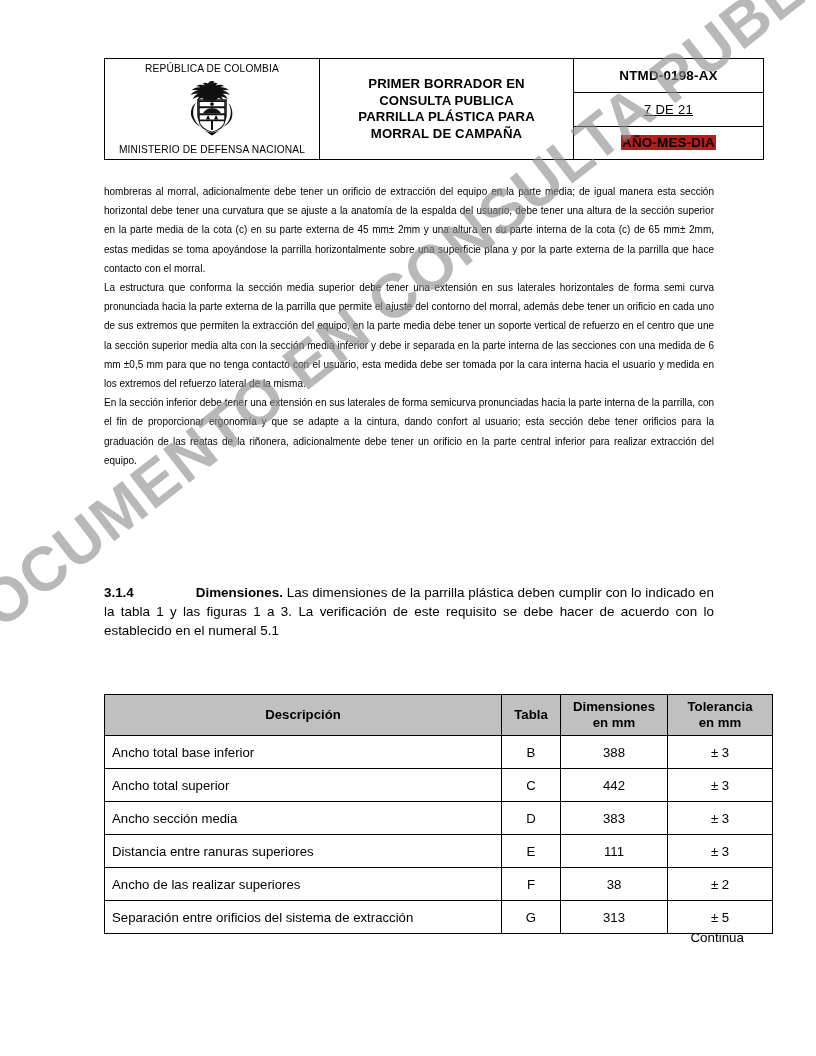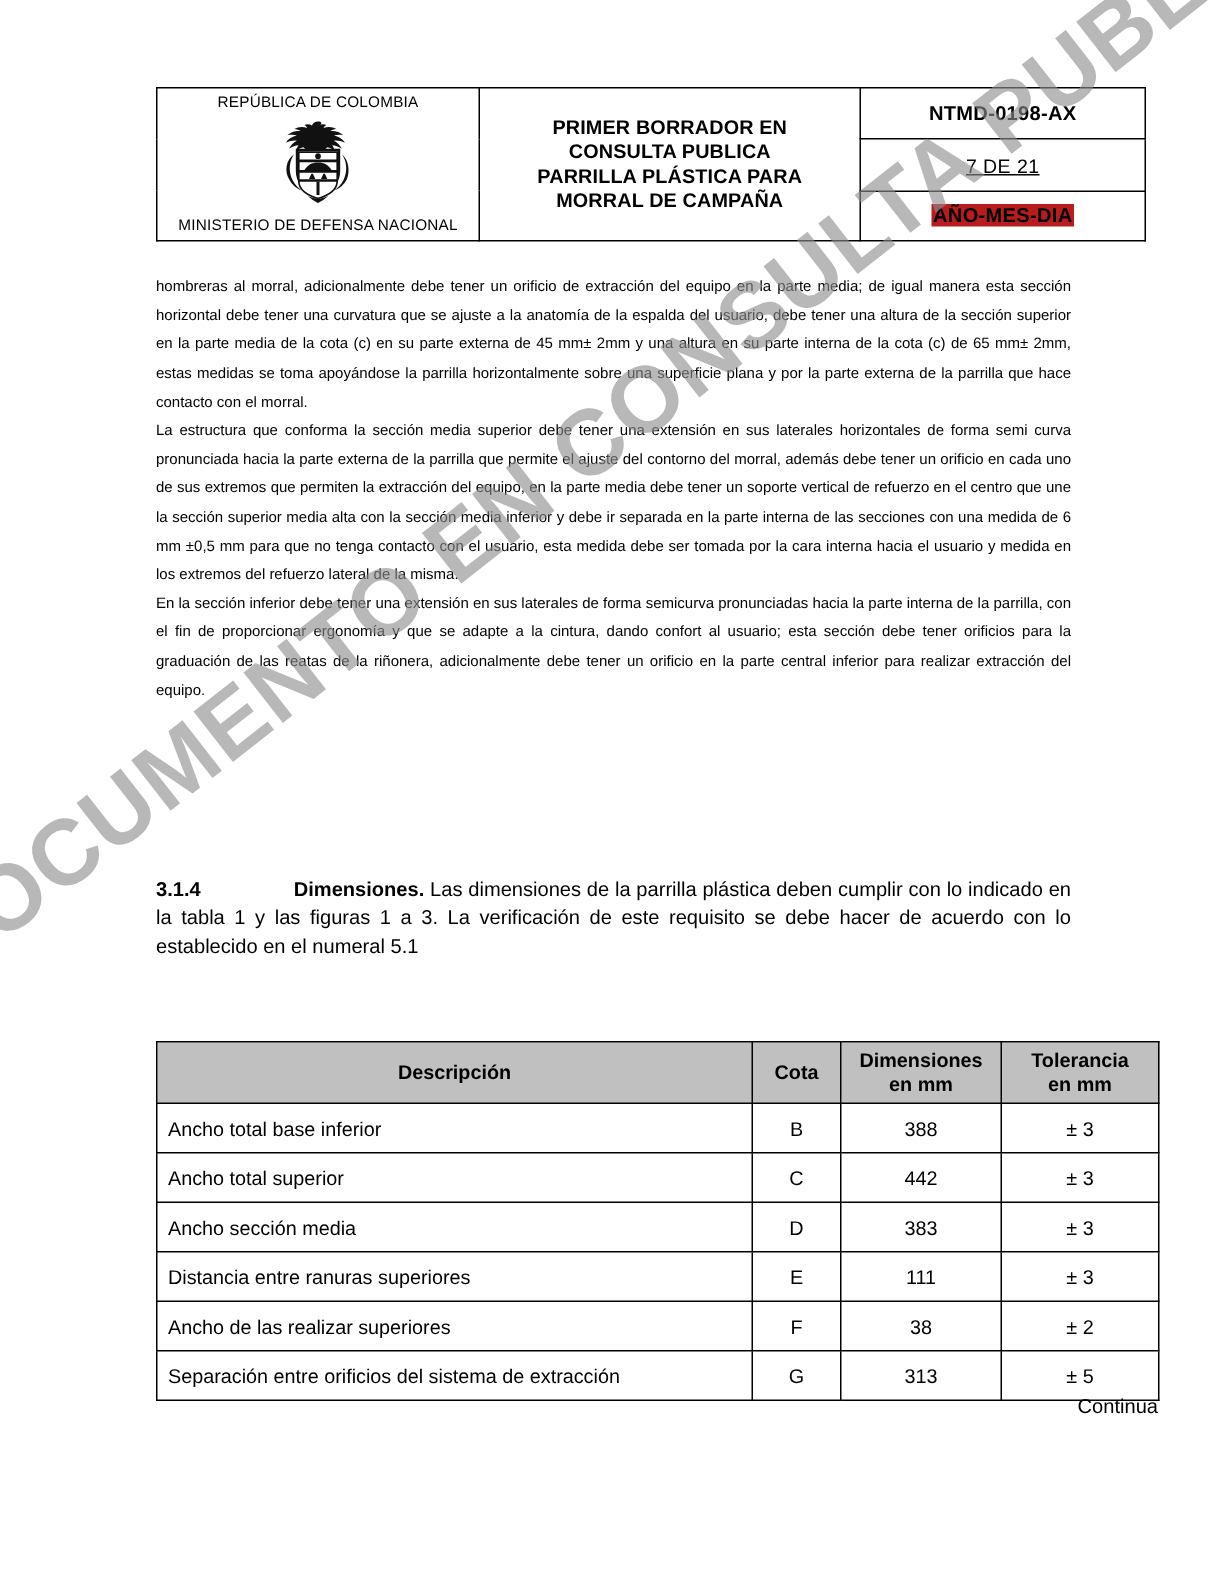--- a/index.html
+++ b/index.html
@@ -187,21 +187,20 @@
   .td-c { text-align: center; }
 
   .continua {
     position: absolute;
     left: 104px;
     top: 930px;
     width: 640px;
     text-align: right;
     font-size: 13.4px;
     z-index: 2;
-    margin-left: 28px;
   }
 
   .pm {
     font-family: "Liberation Sans", sans-serif;
   }
 </style>
 </head>
 <body>
 
 <div class="page">
@@ -271,21 +270,21 @@
   </div>
 
 
   <table class="dims">
     <thead>
       <tr>
         <th class="col-desc">
           <div>Descripción</div>
         </th>
         <th class="col-cota">
-          <div>Cota</div>
+          <div>Tabla</div>
         </th>
         <th class="col-dim">
           <div>Dimensiones</div>
           <div>en mm</div>
         </th>
         <th class="col-tol">
           <div>Tolerancia</div>
           <div>en mm</div>
         </th>
       </tr>

